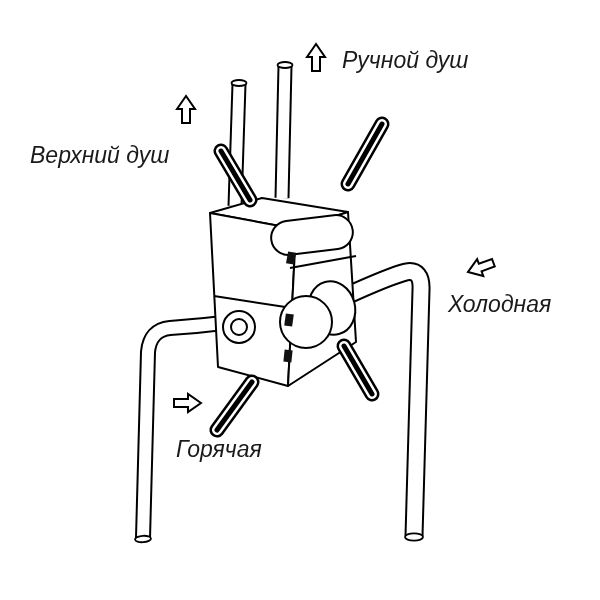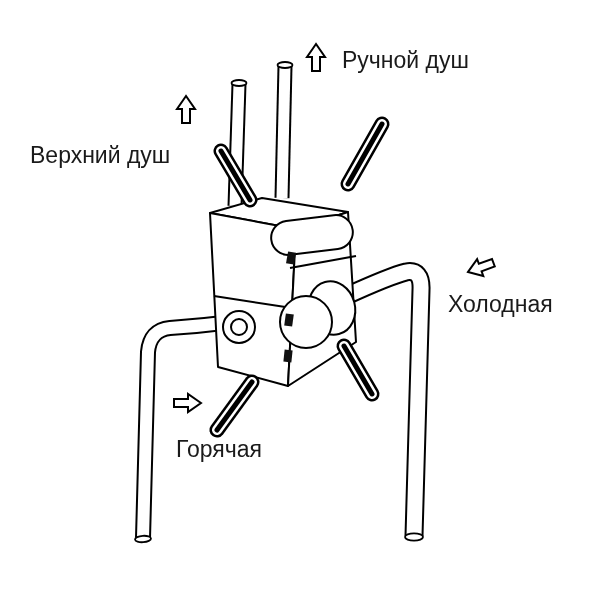--- a/index.html
+++ b/index.html
@@ -7,20 +7,21 @@
     padding: 0;
     background: #ffffff;
     font-family: "Liberation Sans", sans-serif;
   }
   .canvas {
     position: relative;
     width: 600px;
     height: 600px;
     background: #ffffff;
     overflow: hidden;
+    font-style: italic;
   }
   svg { display: block; }
   .diagram-label {
     font-family: "Liberation Sans", sans-serif;
     font-size: 23px;
     font-weight: 500;
     fill: #1a1a1a;
   }
 </style>
 </head>

